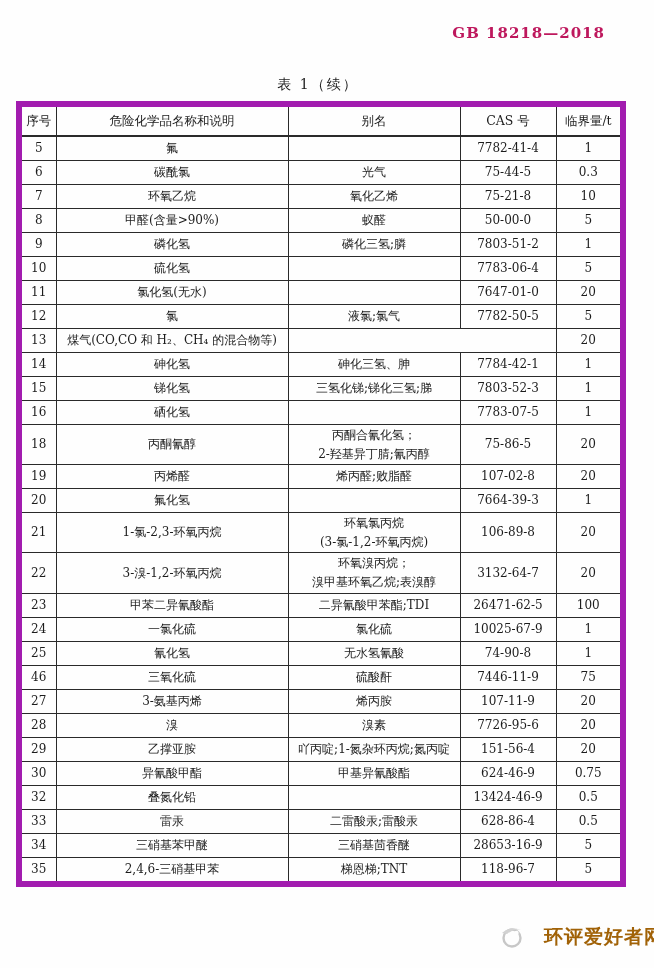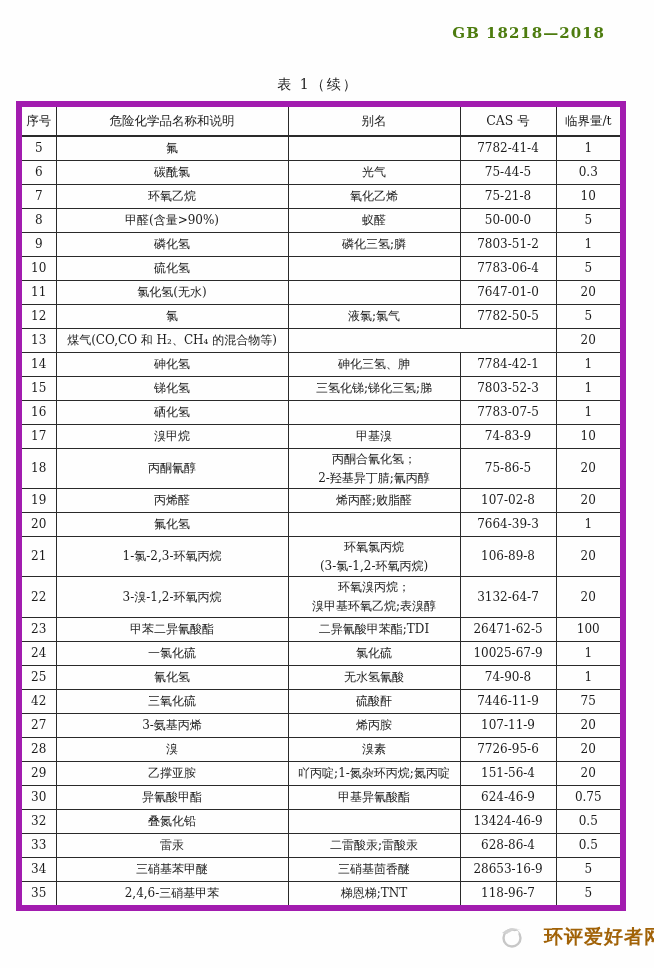--- a/index.html
+++ b/index.html
@@ -14,21 +14,21 @@
     width: 654px; height: 968px;
     background: #fefefe;
     overflow: hidden;
   }
   .doc-number {
     position: absolute;
     top: 24px; right: 49px;
     font-size: 15px;
     font-weight: bold;
     letter-spacing: 1px;
-    color: #4d7c0f;
+    color: #be185d;
   }
   .table-title {
     position: absolute;
     top: 76px; left: 16px; width: 604px;
     text-align: center;
     font-size: 14px;
     font-weight: normal;
     letter-spacing: 2px;
   }
   table.chem {
@@ -177,27 +177,20 @@
           <td class="cell-limit">1</td>
         </tr>
         <tr>
           <td class="cell-no">16</td>
           <td class="cell-name">硒化氢</td>
           <td class="cell-alias"></td>
           <td class="cell-cas">7783-07-5</td>
           <td class="cell-limit">1</td>
         </tr>
         <tr>
-          <td class="cell-no">17</td>
-          <td class="cell-name">溴甲烷</td>
-          <td class="cell-alias">甲基溴</td>
-          <td class="cell-cas">74-83-9</td>
-          <td class="cell-limit">10</td>
-        </tr>
-        <tr>
           <td class="cell-no">18</td>
           <td class="cell-name">丙酮氰醇</td>
           <td class="cell-alias">丙酮合氰化氢；
 2-羟基异丁腈;氰丙醇</td>
           <td class="cell-cas">75-86-5</td>
           <td class="cell-limit">20</td>
         </tr>
         <tr>
           <td class="cell-no">19</td>
           <td class="cell-name">丙烯醛</td>
@@ -243,21 +236,21 @@
           <td class="cell-limit">1</td>
         </tr>
         <tr>
           <td class="cell-no">25</td>
           <td class="cell-name">氰化氢</td>
           <td class="cell-alias">无水氢氰酸</td>
           <td class="cell-cas">74-90-8</td>
           <td class="cell-limit">1</td>
         </tr>
         <tr>
-          <td class="cell-no">42</td>
+          <td class="cell-no">46</td>
           <td class="cell-name">三氧化硫</td>
           <td class="cell-alias">硫酸酐</td>
           <td class="cell-cas">7446-11-9</td>
           <td class="cell-limit">75</td>
         </tr>
         <tr>
           <td class="cell-no">27</td>
           <td class="cell-name">3-氨基丙烯</td>
           <td class="cell-alias">烯丙胺</td>
           <td class="cell-cas">107-11-9</td>

